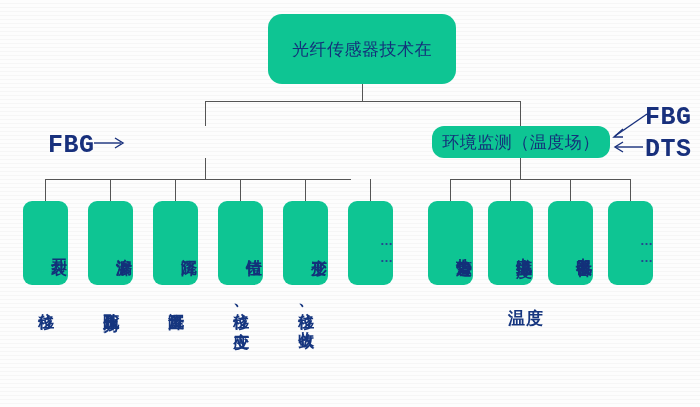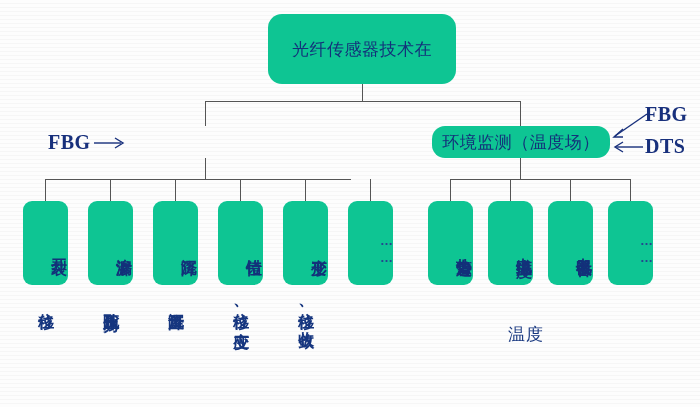--- a/index.html
+++ b/index.html
@@ -90,33 +90,32 @@
     letter-spacing: 1px;
     writing-mode: vertical-rl;
     text-orientation: upright;
     line-height: 1.14;
     white-space: nowrap;
   }
   .blabel-h {
     position: absolute;
     color: #16367f;
     font-size: 17px;
-    font-weight: 400;
+    font-weight: 700;
     letter-spacing: 1px;
     writing-mode: horizontal-tb;
     white-space: nowrap;
-    margin-top: 16px;
   }
 
   
   .ann {
     position: absolute;
     color: #18307c;
-    font-family: Liberation Serif, serif;
-    font-size: 20px;
+    font-family: Liberation Mono, monospace;
+    font-size: 25px;
     font-weight: 700;
     letter-spacing: 0.5px;
     white-space: nowrap;
   }
   .arrow-svg { position: absolute; }
 </style>
 </head>
 <body>
 
 <div id="canvas">
@@ -143,21 +142,21 @@
   <div class="line v" style="left:450px; top:179px; height:22px;"></div>
   <div class="line v" style="left:510px; top:179px; height:22px;"></div>
   <div class="line v" style="left:570px; top:179px; height:22px;"></div>
   <div class="line v" style="left:630px; top:179px; height:22px;"></div>
 
   <div class="node node-root" style="left:268px; top:14px; width:188px; height:70px; flex-direction:column;">
     <span>光纤传感器技术在</span>
   </div>
 
 
-  <div class="node node-l2" style="left:432px; top:126px; width:178px; height:32px;border-radius:13px;">
+  <div class="node node-l2" style="left:432px; top:126px; width:178px; height:32px;">
     <span>环境监测（温度场）</span>
   </div>
 
   <div class="ann" style="left:48px; top:131px;">
     <span>FBG</span>
   </div>
   <svg class="arrow-svg" style="left:94px; top:133px;" width="34" height="20" viewBox="0 0 34 20">
     <line x1="0" y1="10" x2="27" y2="10" stroke="#18307c" stroke-width="1.4"></line>
     <polyline points="21,5 29,10 21,15" fill="none" stroke="#18307c" stroke-width="1.4"></polyline>
   </svg>

